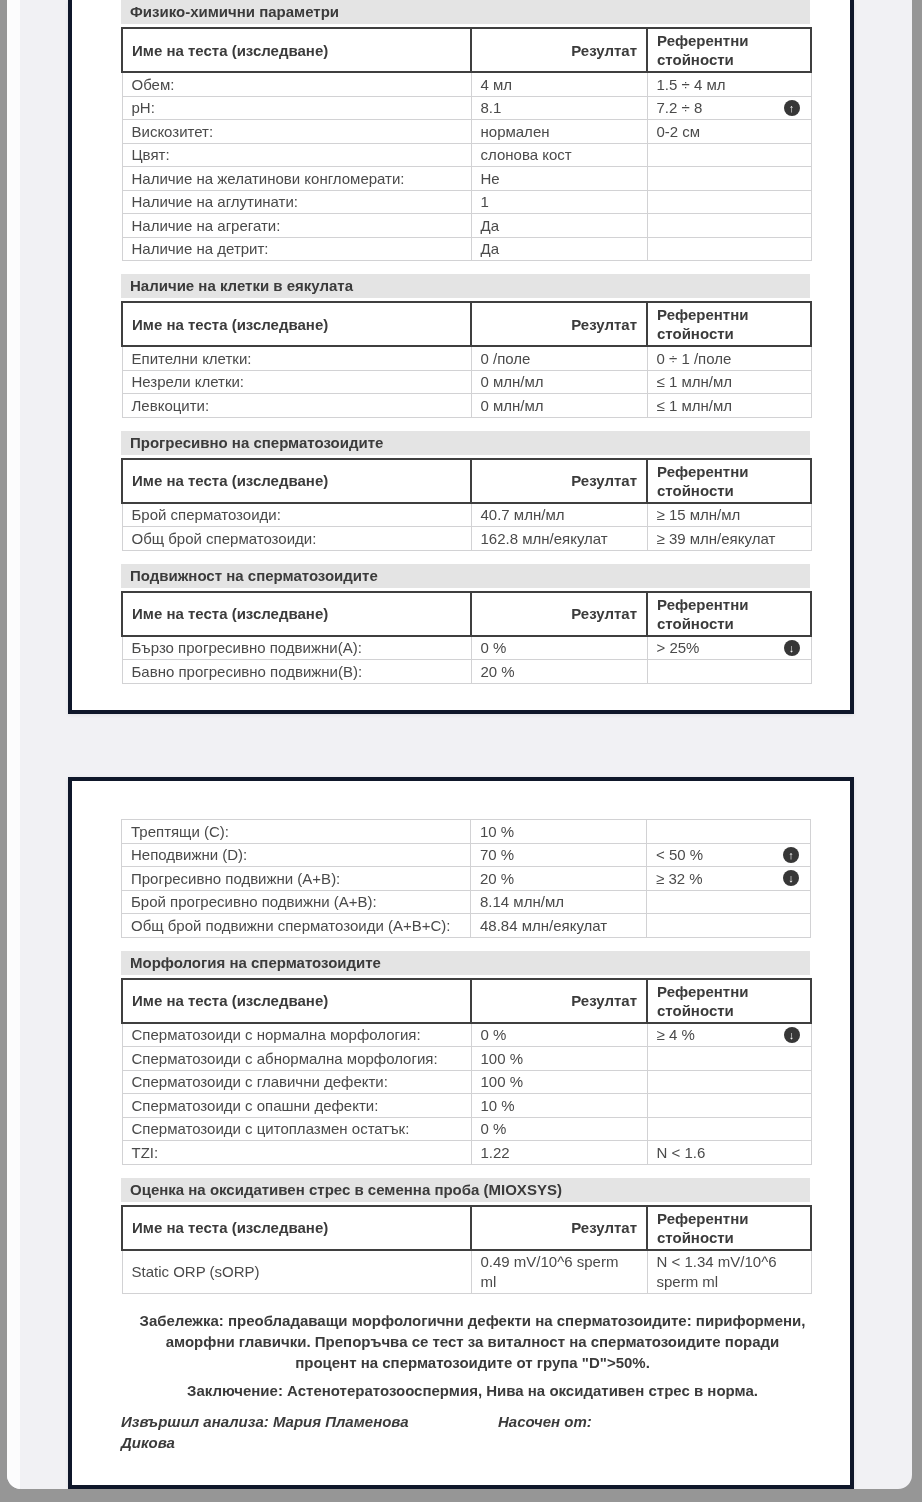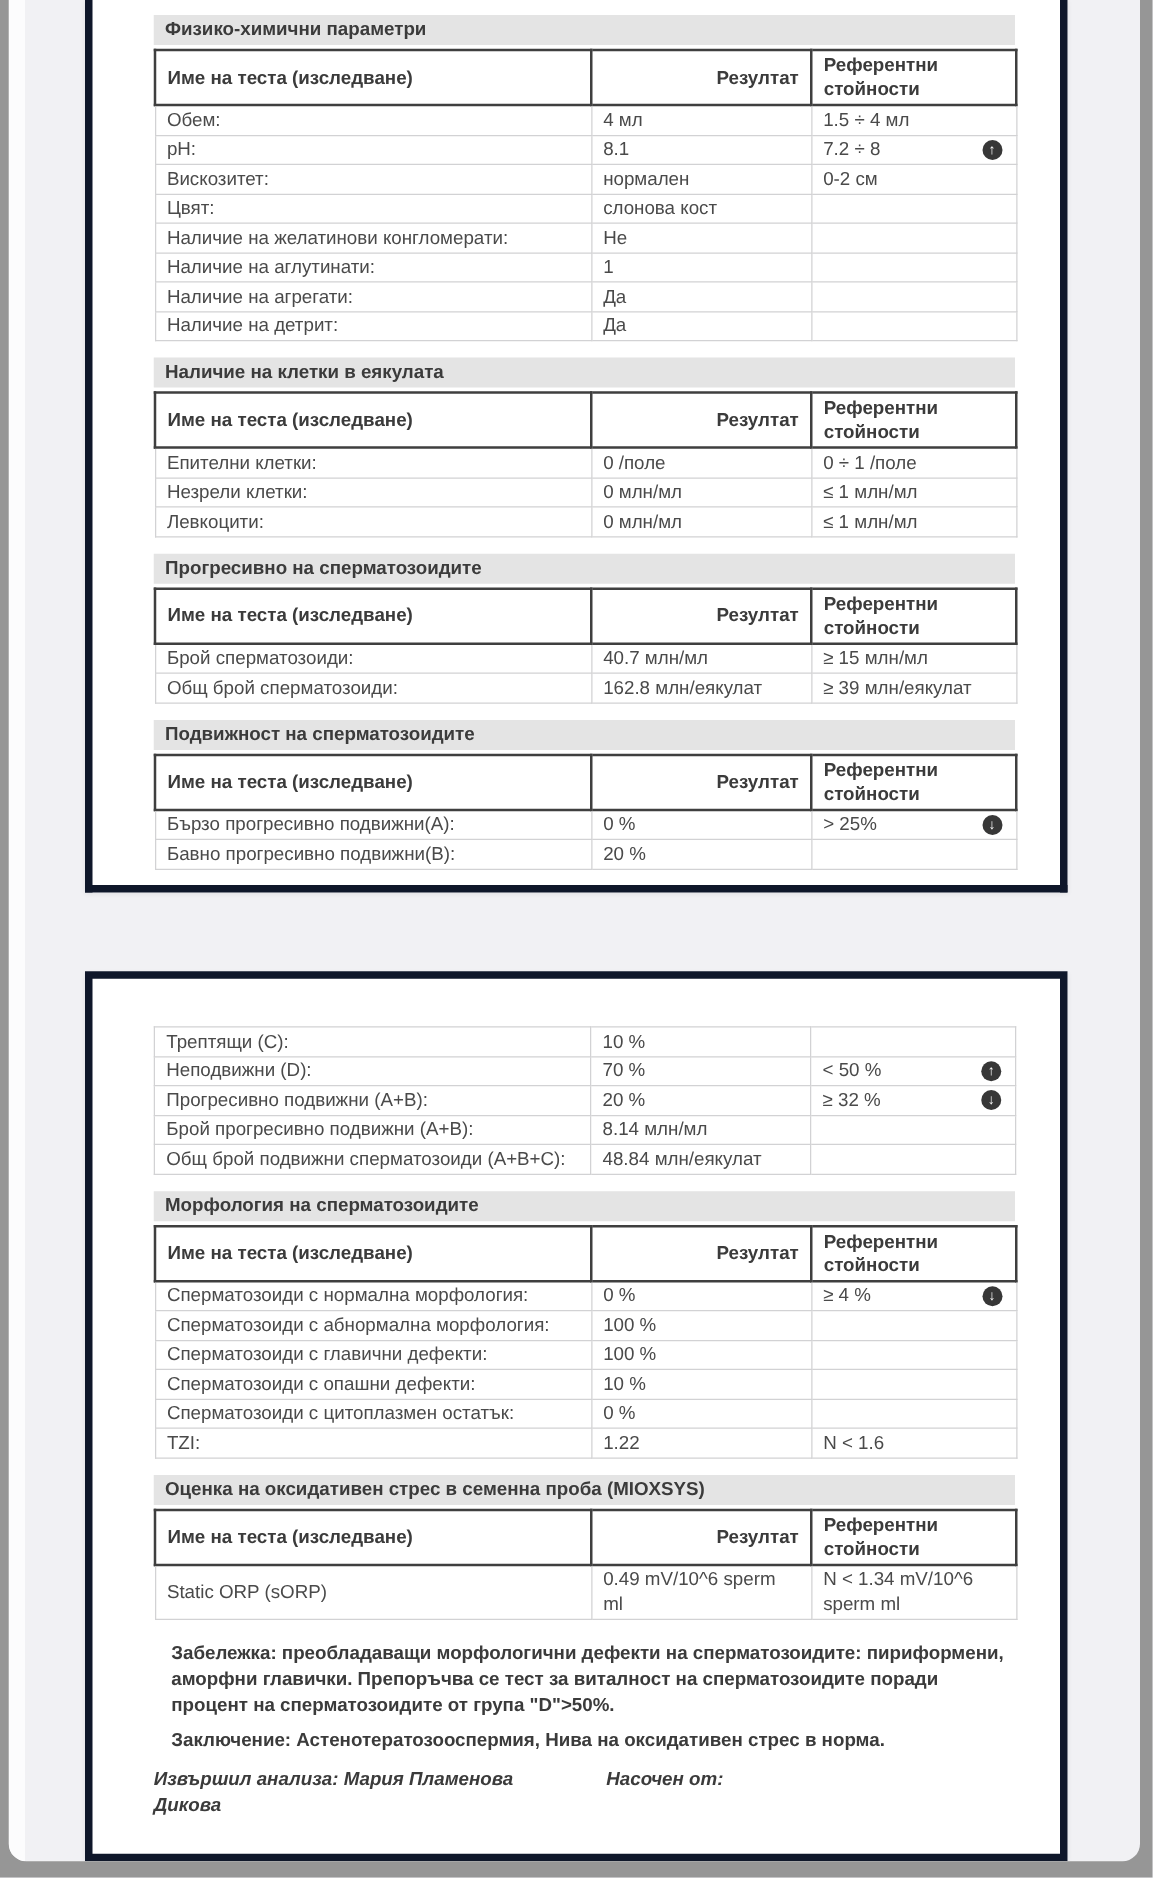--- a/index.html
+++ b/index.html
@@ -21,26 +21,26 @@
     position:absolute; left:0; top:0;
     width:13px; height:100%;
     background:#fcfcfd;
   }
   .viewer {
     position:absolute; left:13px; top:0; right:0; bottom:0;
   }
   .page {
     position:absolute; left:48px; width:786px;
     background:#ffffff;
-    border:6px solid #0f172a;
+    border:4px solid #0f172a;
     box-shadow:0 1px 4px rgba(0,0,0,0.07);
     box-sizing:border-box;
     padding-left:49px; padding-right:47px;
   }
-  .page1 { top:0; height:714px; border-top:none; padding-top:12px; }
+  .page1 { top:0; height:714px; border-top:none; }
   .page2 { top:777px; height:712px; padding-top:38px; }
 
   .section { margin-bottom:13px; }
   .band {
     background:#e4e4e4;
     height:24px; line-height:24px;
     font-size:15px; font-weight:bold; color:#3b3b3b;
     padding-left:9px;
     margin-bottom:3px;
     width:680px;
@@ -71,24 +71,24 @@
     width:16px; height:16px; border-radius:50%;
     background:#373737; color:#ffffff;
     display:flex; align-items:center; justify-content:center;
     font-size:11px; font-weight:bold; line-height:16px;
   }
   .notes {
     margin-top:16px;
     font-size:15px; font-weight:bold; color:#3b3b3b;
     width:689px;
   }
-  .notes p { margin:0 0 7px 14px; line-height:21px; }
+  .notes p { margin:0 0 7px 14px; line-height:21px;text-align:center; }
   .sign-row { display:flex; margin-top:10px; line-height:21px;font-style:italic; }
   .performed { width:305px; }
-  .referred { margin-left:57px; }
+  .referred { margin-left:72px; }
 </style>
 </head>
 <body>
 
 <div class="dialog">
   <div class="left-strip"></div>
   <div class="viewer">
 
     <div class="page page1">
       <div id="page1-sections">

